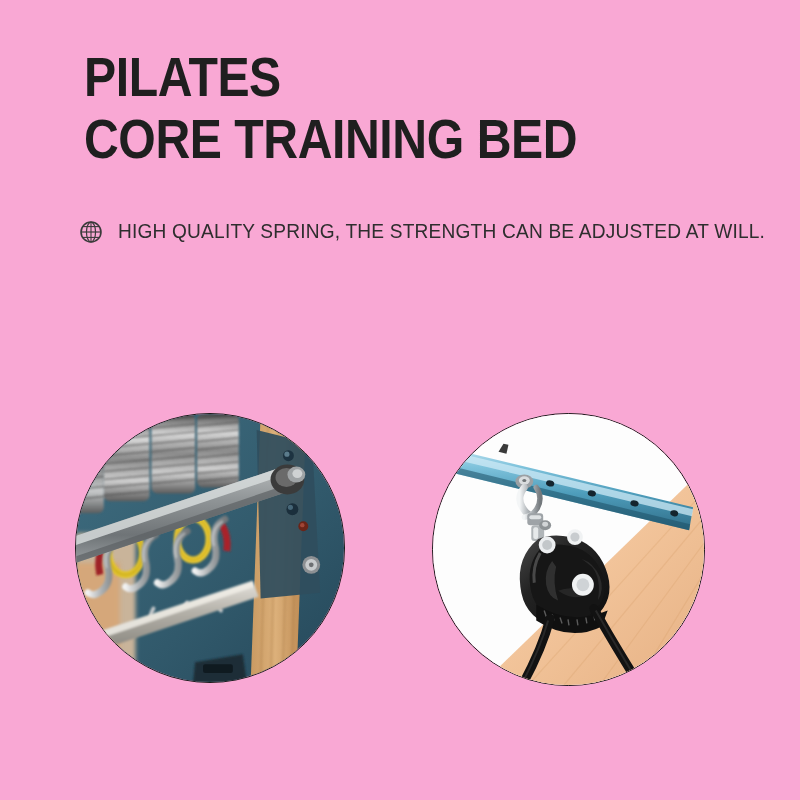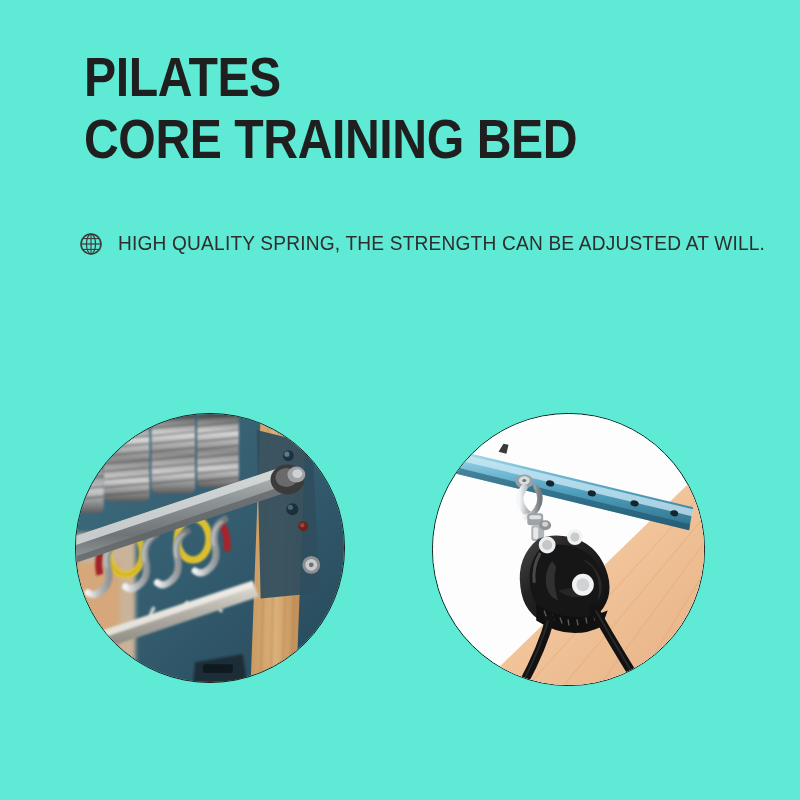--- a/index.html
+++ b/index.html
@@ -11,21 +11,21 @@
     height: 800px;
     background: #ffffff;
     font-family: "Liberation Sans", sans-serif;
     overflow: hidden;
     position: relative;
   }
   .page {
     position: relative;
     width: 800px;
     height: 800px;
-    background: #5eead4;
+    background: #f9a8d4;
   }
 
   
   .headline {
     position: absolute;
     left: 84px;
     top: 46px;
     width: 640px;
   }
   .headline-line {
@@ -40,21 +40,20 @@
     transform-origin: left center;
     white-space: nowrap;
   }
 
   
   .bullets {
     position: absolute;
     left: 78px;
     top: 218px;
     width: 680px;
-    margin-top: 12px;
   }
   .bullet-row {
     display: flex;
     align-items: flex-start;
     margin-bottom: 18px;
   }
   .bullet-icon {
     flex: 0 0 auto;
     width: 26px;
     height: 26px;

